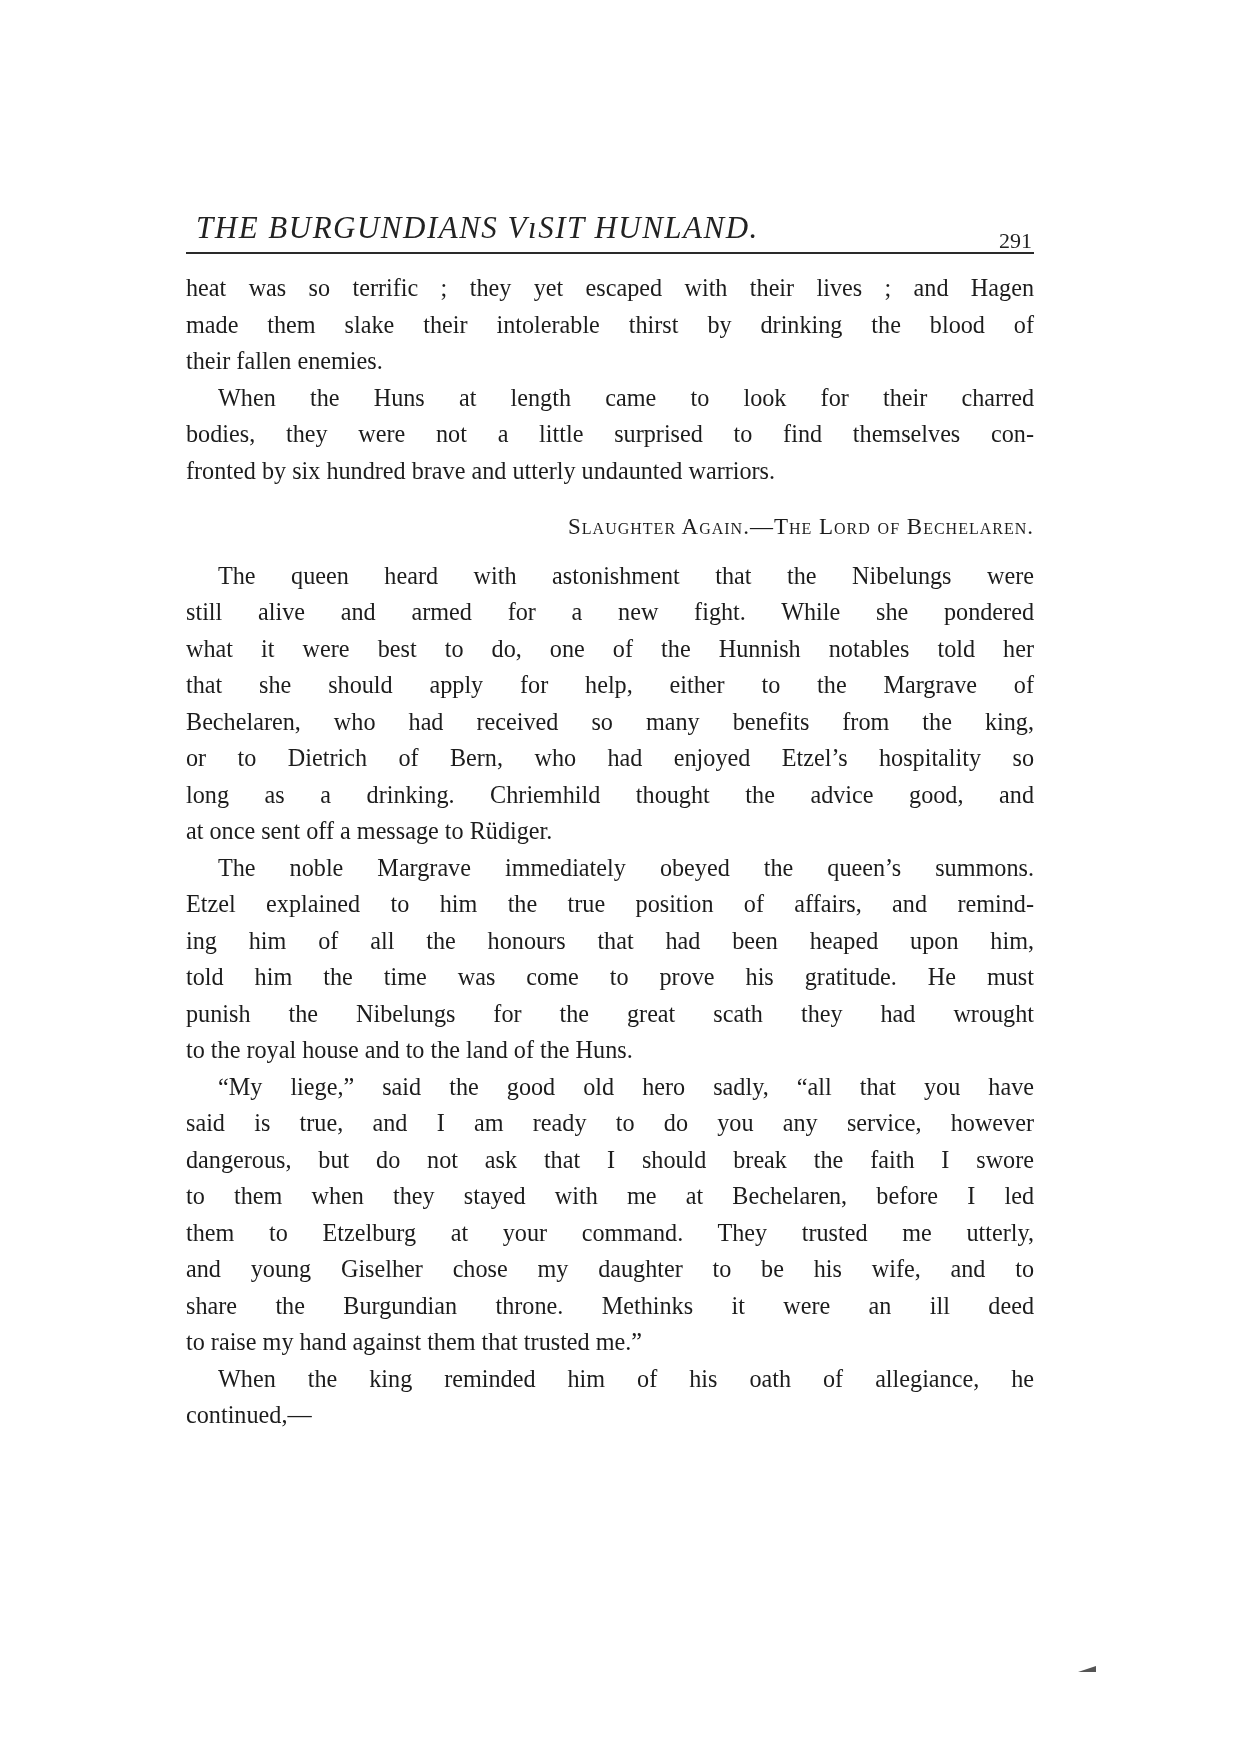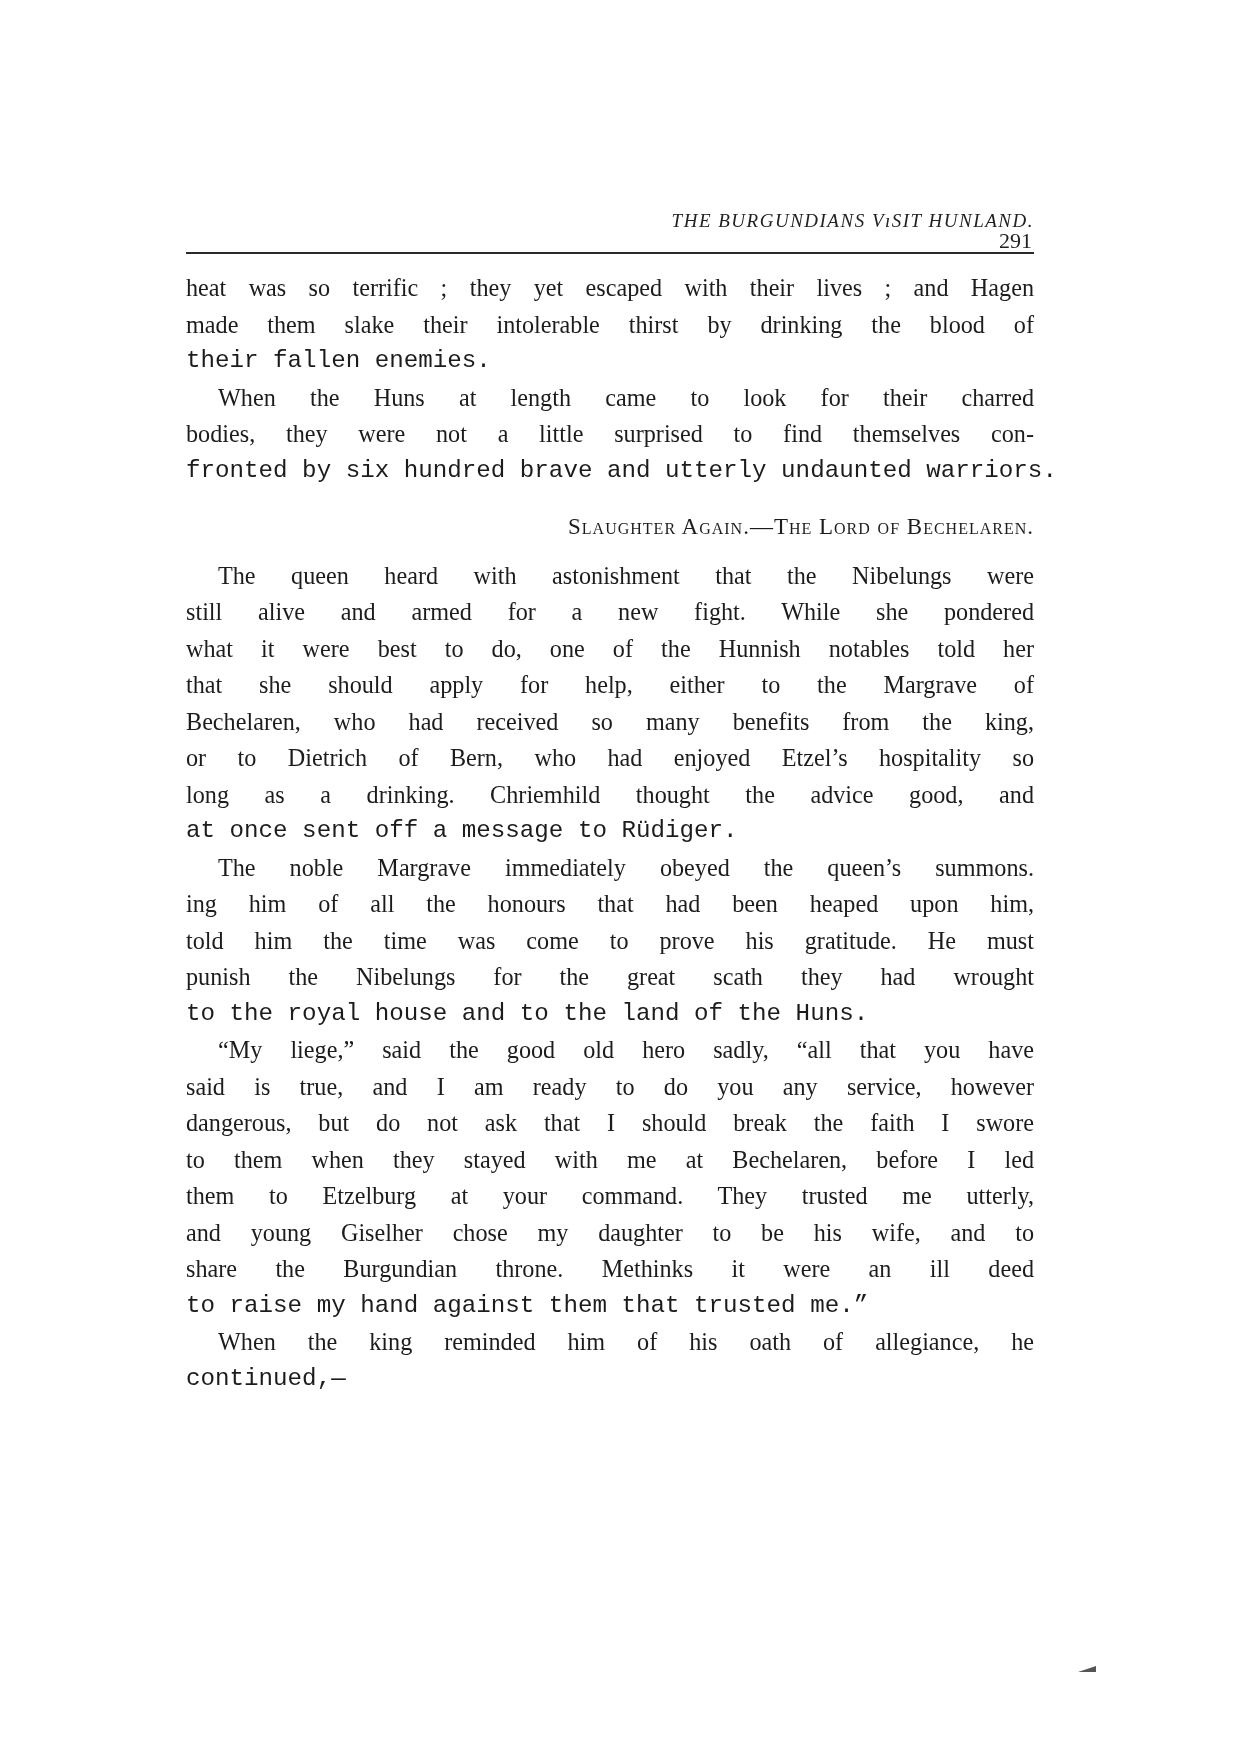--- a/index.html
+++ b/index.html
@@ -23,23 +23,23 @@
     }
     .running-head {
       position: relative;
       height: 40px;
     }
     .running-title {
       position: absolute;
       left: 0;
       right: 0;
       top: 10px;
-      text-align: right;
+      text-align: left;
       font-style: italic;
-      font-size: 19px;
+      font-size: 31px;
       letter-spacing: 1.5px;
       color: #222;
       padding-left: 10px;
     }
     .folio {
       position: absolute;
       right: 2px;
       top: 28px;
       font-size: 22px;
       color: #222;
@@ -79,21 +79,20 @@
       text-indent: 0;
     }
     .line {
       display: block;
       text-align: justify;
       text-align-last: justify;
       white-space: nowrap;
     }
     .line.last {
       text-align-last: left;
-      font-family: Liberation Mono, monospace;
     }
     .scan-mark {
       position: absolute;
       left: 1078px;
       top: 1666px;
       width: 0;
       height: 0;
       border-bottom: 6px solid #555;
       border-left: 18px solid transparent;
     }
@@ -128,20 +127,21 @@
       <span class="line">what it were best to do, one of the Hunnish notables told her</span>
       <span class="line">that she should apply for help, either to the Margrave of</span>
       <span class="line">Bechelaren, who had received so many benefits from the king,</span>
       <span class="line">or to Dietrich of Bern, who had enjoyed Etzel’s hospitality so</span>
       <span class="line">long as a drinking.  Chriemhild thought the advice good, and</span>
       <span class="line last">at once sent off a message to Rüdiger.</span>
     </p>
 
     <p>
       <span class="line" style="padding-left:32px;">The noble Margrave immediately obeyed the queen’s summons.</span>
+      <span class="line">Etzel explained to him the true position of affairs, and remind-</span>
       <span class="line">ing him of all the honours that had been heaped upon him,</span>
       <span class="line">told him the time was come to prove his gratitude.  He must</span>
       <span class="line">punish the Nibelungs for the great scath they had wrought</span>
       <span class="line last">to the royal house and to the land of the Huns.</span>
     </p>
 
     <p>
       <span class="line" style="padding-left:32px;">“My liege,” said the good old hero sadly, “all that you have</span>
       <span class="line">said is true, and I am ready to do you any service, however</span>
       <span class="line">dangerous, but do not ask that I should break the faith I swore</span>

